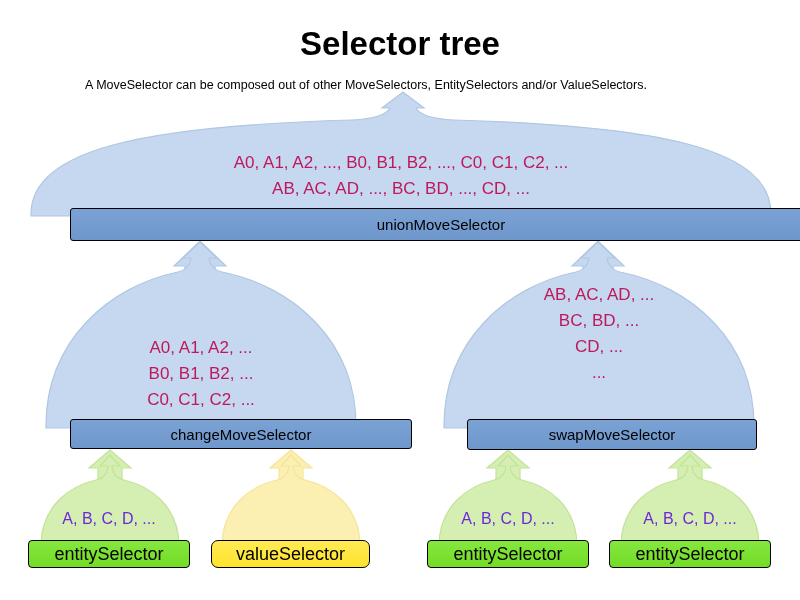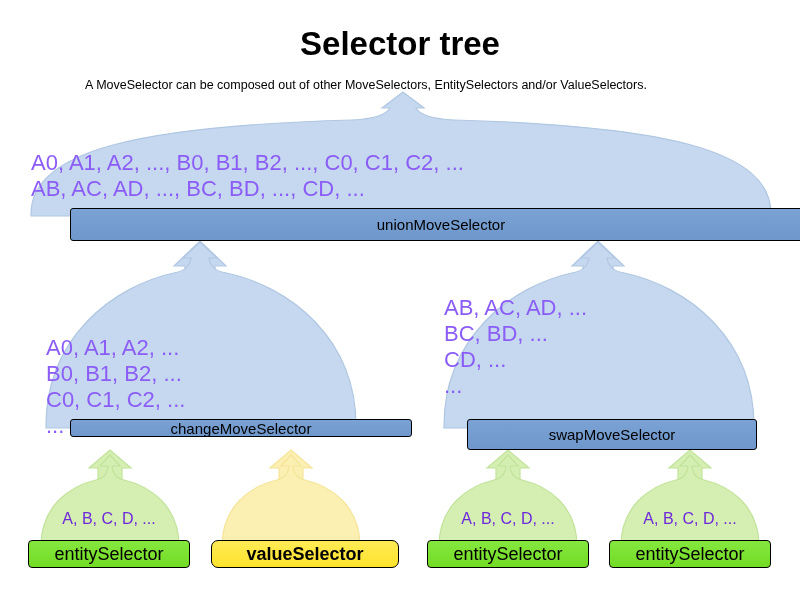--- a/index.html
+++ b/index.html
@@ -47,24 +47,24 @@
     top: 78px;
     width: 684px;
     text-align: center;
     font-size: 12.5px;
     line-height: 15px;
     color: #000;
     padding-left: 24px;
   }
   .node-text {
     position: absolute;
-    text-align: left;
-    font-size: 22px;
+    text-align: center;
+    font-size: 17px;
     line-height: 26px;
-    color: #8b5cf6;
+    color: #be185d;
     white-space: pre-line;
   }
   .leaf-text {
     position: absolute;
     text-align: center;
     font-size: 16px;
     line-height: 20px;
     color: #6d28d9;
   }
   .bar {
@@ -196,36 +196,36 @@
   <div class="subtitle">A MoveSelector can be composed out of other MoveSelectors, EntitySelectors and/or ValueSelectors.</div>
 
   <div class="node-text" style="left:31px; top:150px; width:740px;">A0, A1, A2, ..., B0, B1, B2, ..., C0, C1, C2, ...
 AB, AC, AD, ..., BC, BD, ..., CD, ...</div>
 
   <div class="node-text" style="left:46px; top:299px; width:310px;margin-top:36px;">A0, A1, A2, ...
 B0, B1, B2, ...
 C0, C1, C2, ...
 ...</div>
 
-  <div class="node-text" style="left:444px; top:295px; width:310px;">AB, AC, AD, ...
+  <div class="node-text" style="left:444px; top:282px; width:310px;">AB, AC, AD, ...
 BC, BD, ...
 CD, ...
 ...</div>
 
   <div class="leaf-text" style="left:28px; top:509px; width:162px;">A, B, C, D, ...</div>
   <div class="leaf-text" style="left:427px; top:509px; width:162px;">A, B, C, D, ...</div>
   <div class="leaf-text" style="left:609px; top:509px; width:162px;">A, B, C, D, ...</div>
 
   <div class="bar bar-blue" style="left:30px; top:208px; width:742px; height:33px;">unionMoveSelector</div>
 
-  <div class="bar bar-blue" style="left:30px; top:419px; width:342px; height:18px;">changeMoveSelector</div>
+  <div class="bar bar-blue" style="left:30px; top:419px; width:342px; height:30px;">changeMoveSelector</div>
 
   <div class="bar bar-blue" style="left:427px; top:419px; width:290px; height:31px;">swapMoveSelector</div>
 
   <div class="bar bar-green" style="left:28px; top:540px; width:162px; height:28px;">entitySelector</div>
 
-  <div class="bar bar-yellow" style="left:211px; top:540px; width:188px; height:28px;font-weight:bold;">valueSelector</div>
+  <div class="bar bar-yellow" style="left:211px; top:540px; width:159px; height:28px;">valueSelector</div>
 
   <div class="bar bar-green" style="left:427px; top:540px; width:162px; height:28px;">entitySelector</div>
 
   <div class="bar bar-green" style="left:609px; top:540px; width:162px; height:28px;">entitySelector</div>
 
 </div>
 
 </body></html>

